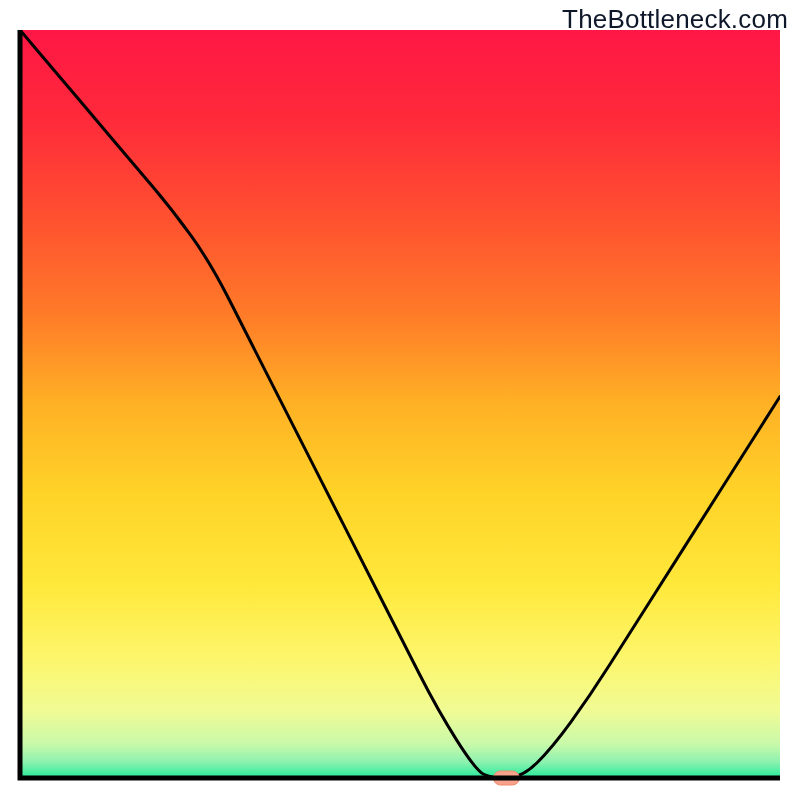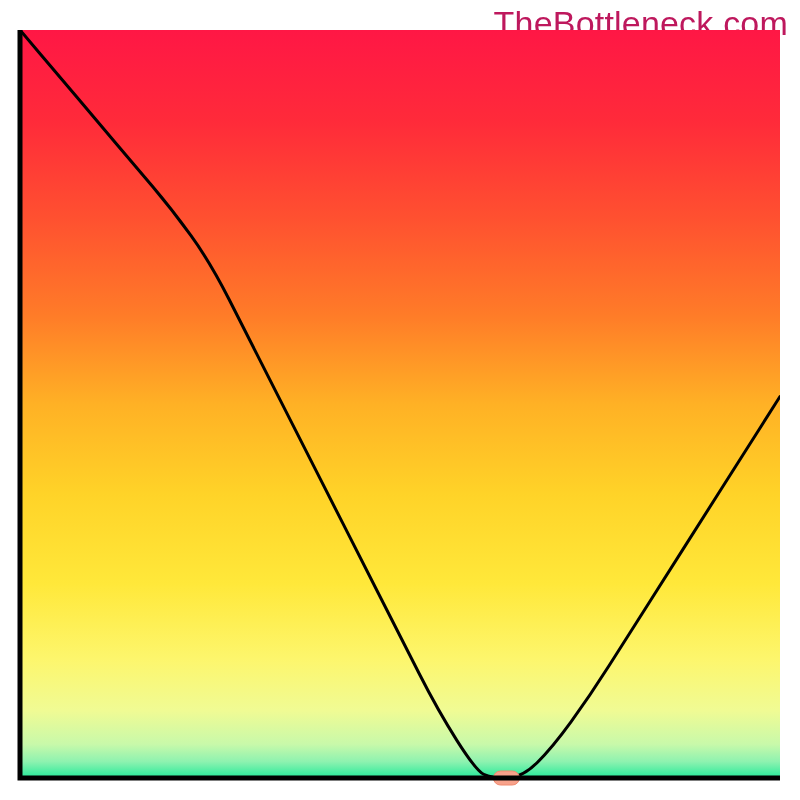--- a/index.html
+++ b/index.html
@@ -12,24 +12,24 @@
   }
   .stage {
     position: relative;
     width: 800px;
     height: 800px;
   }
   .watermark {
     position: absolute;
     top: 4px;
     right: 12px;
-    font-size: 34px;
+    font-size: 26px;
     font-weight: 500;
     letter-spacing: 0.2px;
-    color: #be185d;
+    color: #0f172a;
   }
   svg.plot {
     position: absolute;
     left: 0;
     top: 0;
   }
 </style>
 </head>
 <body>
 

